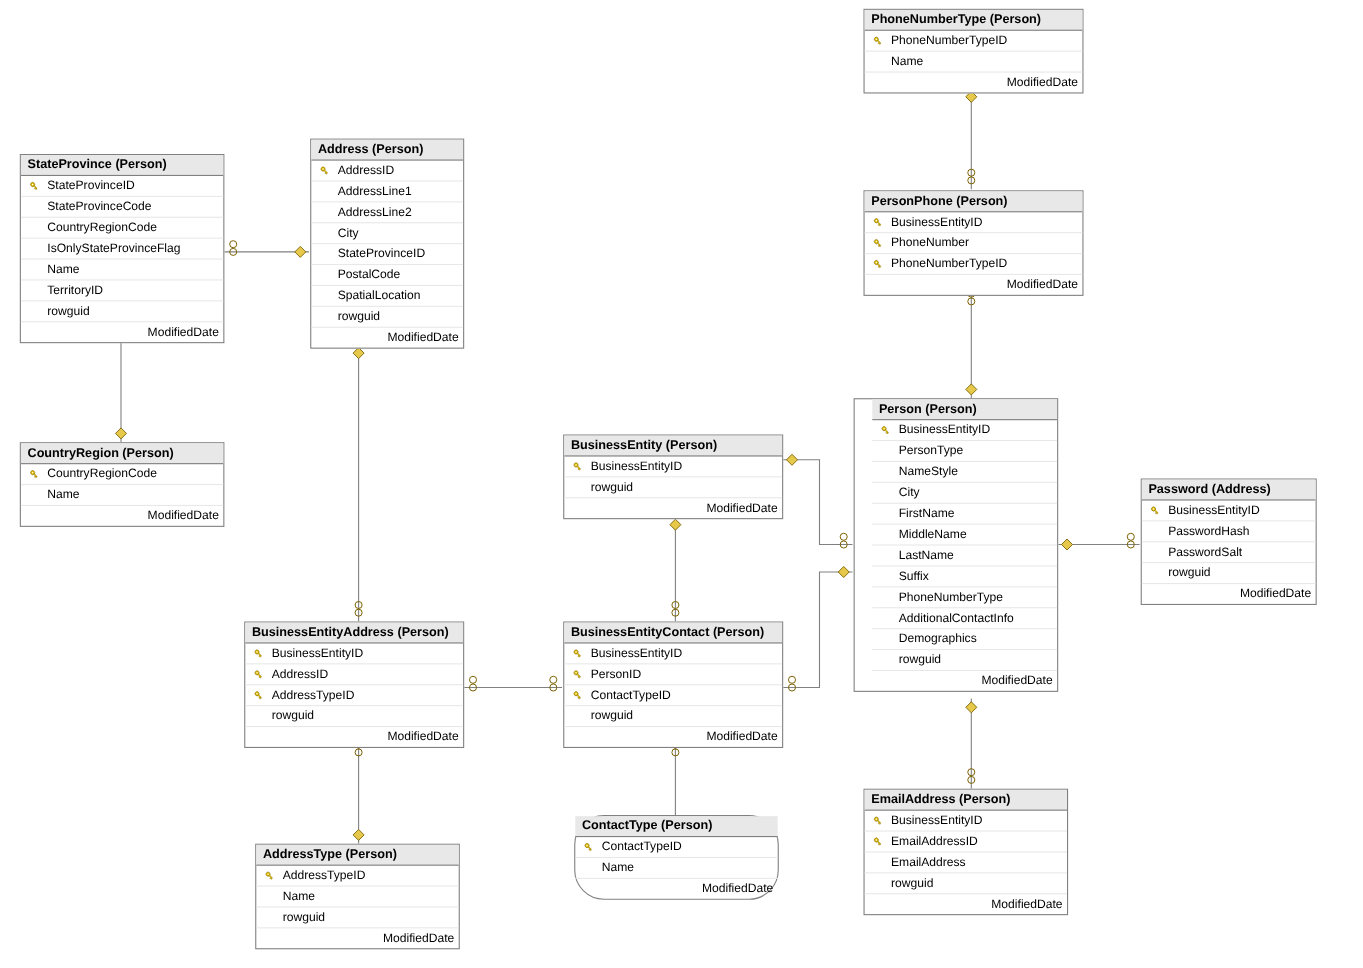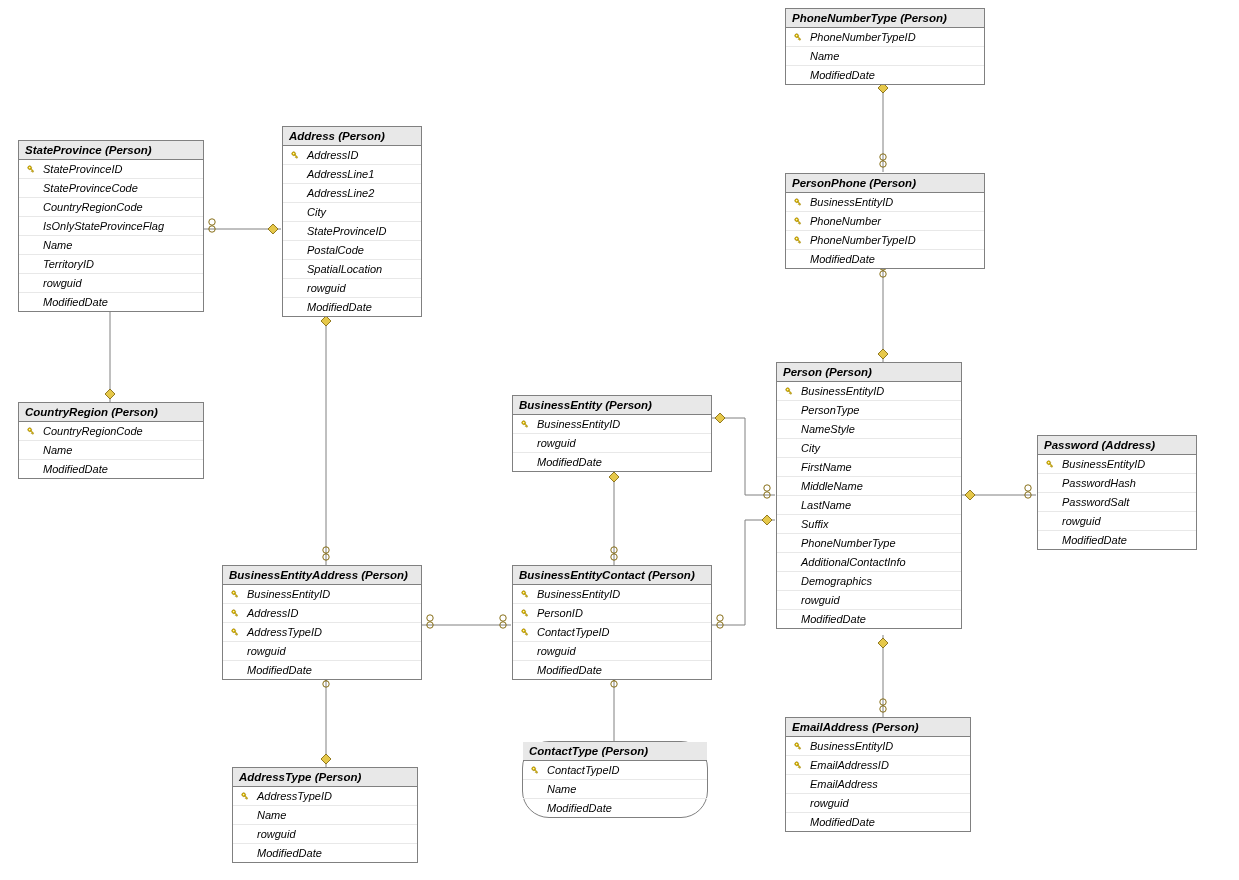--- a/index.html
+++ b/index.html
@@ -10,21 +10,20 @@
     font-size: 11px;
     color: #000;
     width: 1239px;
     height: 880px;
     position: relative;
   }
   .canvas {
     position: relative;
     width: 1239px;
     height: 880px;
-    font-style: italic;
   }
   svg.connectors {
     position: absolute;
     top: 0;
     left: 0;
     width: 1239px;
     height: 880px;
     pointer-events: none;
   }
   .table {
@@ -43,20 +42,21 @@
   }
   .table-row {
     display: flex;
     align-items: center;
     border-bottom: 1px solid #e8e8e8;
     height: 18px;
     padding: 0 4px;
   }
   .table-row:last-child {
     border-bottom: none;
+    justify-content: flex-end;
   }
   .key-cell {
     width: 16px;
     min-width: 16px;
     display: flex;
     justify-content: center;
     align-items: center;
   }
   .col-name {
     padding-left: 4px;
@@ -312,21 +312,21 @@
           </div>
           <div class="col-name">PhoneNumberTypeID</div>
         </div>
         <div class="table-row">
           <div class="key-cell"></div>
           <div class="col-name">ModifiedDate</div>
         </div>
       </div>
 </div>
 
-<div class="table" style="left:776px;top:362px;width:186px;">
+<div class="table" style="left:776px;top:362px;width:186px;padding-left:16px;">
   <div class="table-header">Person (Person)</div>
   <div>
         <div class="table-row">
           <div class="key-cell">
             <svg class="key-icon" viewBox="0 0 16 16">
               <g transform="rotate(45 8 8)">
                 <circle cx="5" cy="8" r="3" fill="#e6c200" stroke="#7a6000" stroke-width="0.8"></circle>
                 <circle cx="5" cy="8" r="1" fill="#fff"></circle>
                 <rect x="7.5" y="7.2" width="6" height="1.6" fill="#e6c200" stroke="#7a6000" stroke-width="0.5"></rect>
                 <rect x="11" y="8.5" width="1.2" height="2" fill="#e6c200" stroke="#7a6000" stroke-width="0.5"></rect>

